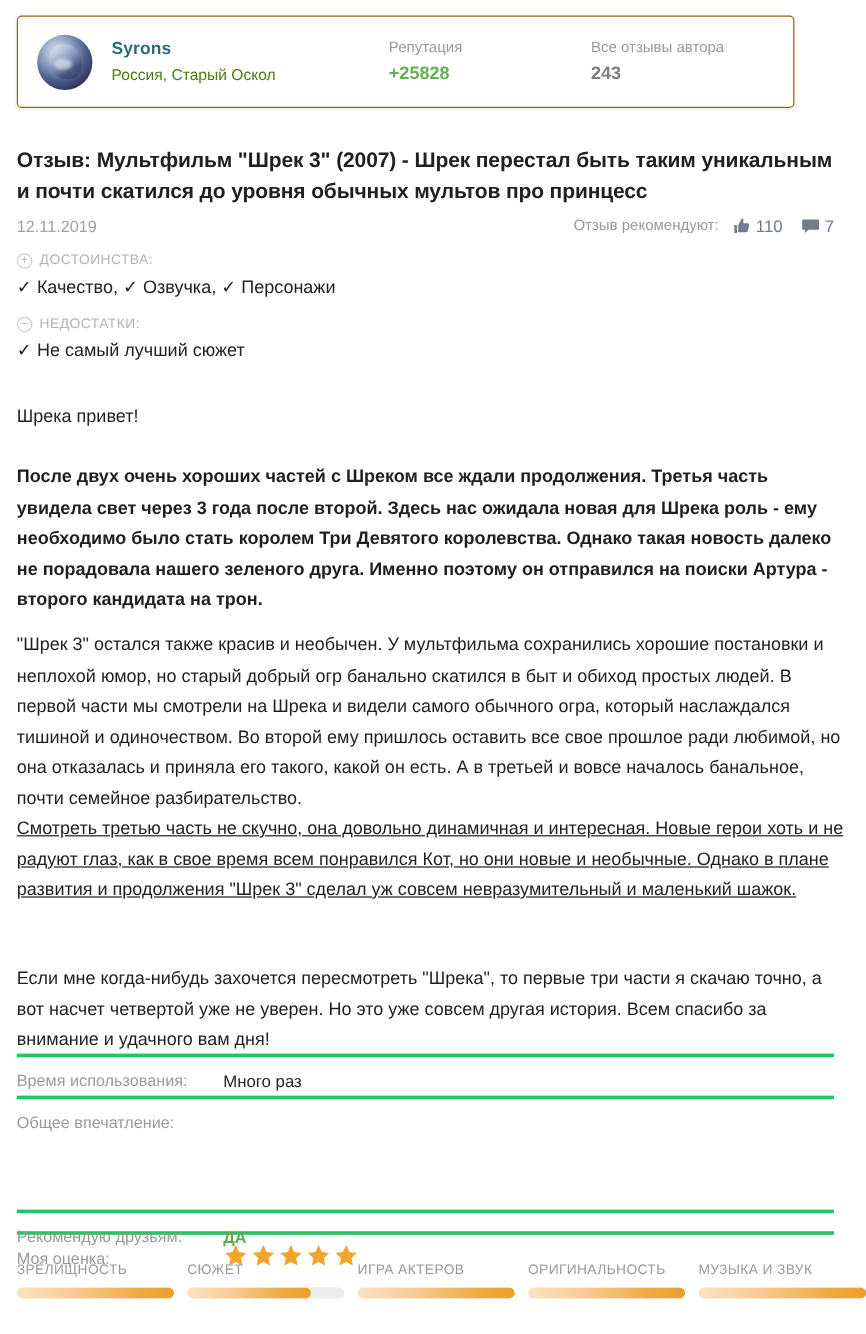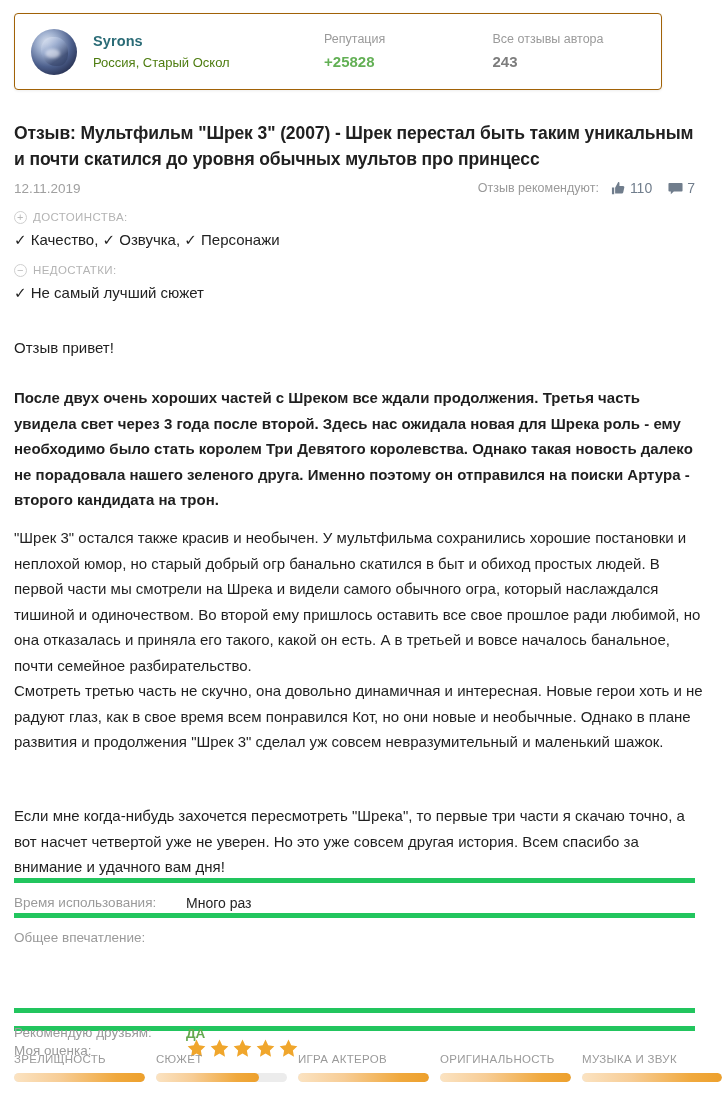--- a/index.html
+++ b/index.html
@@ -173,29 +173,29 @@
     position: absolute;
     left: 14px;
     width: 690px;
     font-size: 15px;
     line-height: 25.5px;
     color: #1f1f1f;
   }
   #para-0 { top: 320px; }
   #para-1 { top: 370px; font-weight: bold; }
   #para-2 { top: 510px; }
-  #para-3 { top: 663px; }
+  #para-3 { top: 663px; text-decoration: underline; }
   #para-4 { top: 788px; }
 
   
   .fmeta {
     position: absolute;
     left: 14px;
     width: 681px;
-    border-top: 5px solid #22c55e;
+    border-top: 3px solid #22c55e;
     display: flex;
     padding-top: 9px;
   }
   .fmeta-label {
     width: 172px;
     flex: 0 0 172px;
     font-size: 13.5px;
     color: #9a9a9a;
     line-height: 21px;
   }
@@ -299,21 +299,21 @@
 </div>
 
 <div class="pc-block" id="cons-block">
   <div class="pc-head">
     <span class="circ">−</span>
     <span>НЕДОСТАТКИ:</span>
   </div>
   <div class="pc-text">✓ Не самый лучший сюжет</div>
 </div>
 
-<p class="body-text" id="para-0">Отзыв привет!</p>
+<p class="body-text" id="para-0">Шрека привет!</p>
 <p class="body-text" id="para-1">После двух очень хороших частей с Шреком все ждали продолжения. Третья часть увидела свет через 3 года после второй. Здесь нас ожидала новая для Шрека роль - ему необходимо было стать королем Три Девятого королевства. Однако такая новость далеко не порадовала нашего зеленого друга. Именно поэтому он отправился на поиски Артура - второго кандидата на трон.</p>
 <p class="body-text" id="para-2">"Шрек 3" остался также красив и необычен. У мультфильма сохранились хорошие постановки и неплохой юмор, но старый добрый огр банально скатился в быт и обиход простых людей. В первой части мы смотрели на Шрека и видели самого обычного огра, который наслаждался тишиной и одиночеством. Во второй ему пришлось оставить все свое прошлое ради любимой, но она отказалась и приняла его такого, какой он есть. А в третьей и вовсе началось банальное, почти семейное разбирательство.</p>
 <p class="body-text" id="para-3">Смотреть третью часть не скучно, она довольно динамичная и интересная. Новые герои хоть и не радуют глаз, как в свое время всем понравился Кот, но они новые и необычные. Однако в плане развития и продолжения "Шрек 3" сделал уж совсем невразумительный и маленький шажок.</p>
 <p class="body-text" id="para-4">Если мне когда-нибудь захочется пересмотреть "Шрека", то первые три части я скачаю точно, а вот насчет четвертой уже не уверен. Но это уже совсем другая история. Всем спасибо за внимание и удачного вам дня!</p>
 
 <div class="fmeta" id="fmeta-0">
   <div class="fmeta-label">Время использования:</div>
   <div class="fmeta-value">Много раз</div>
 </div>
 

